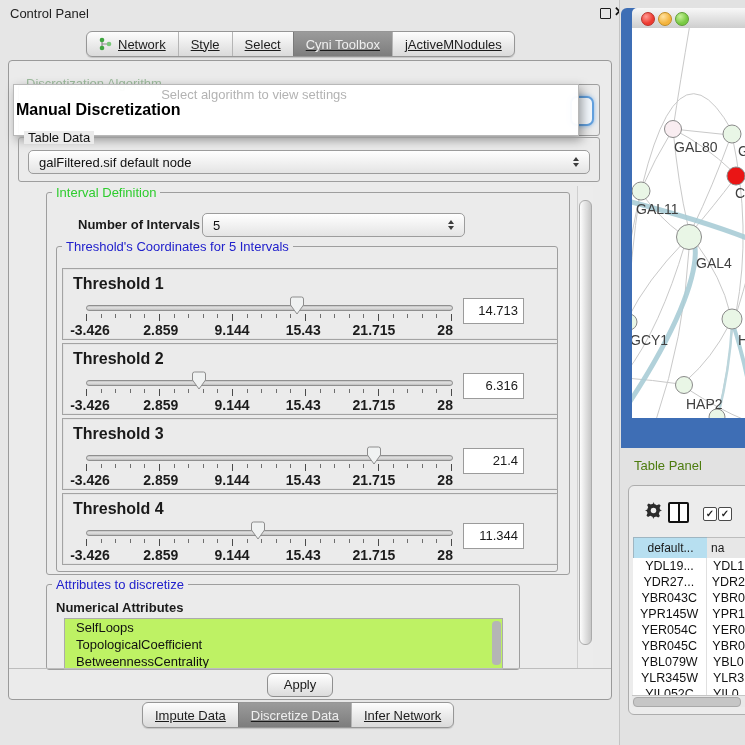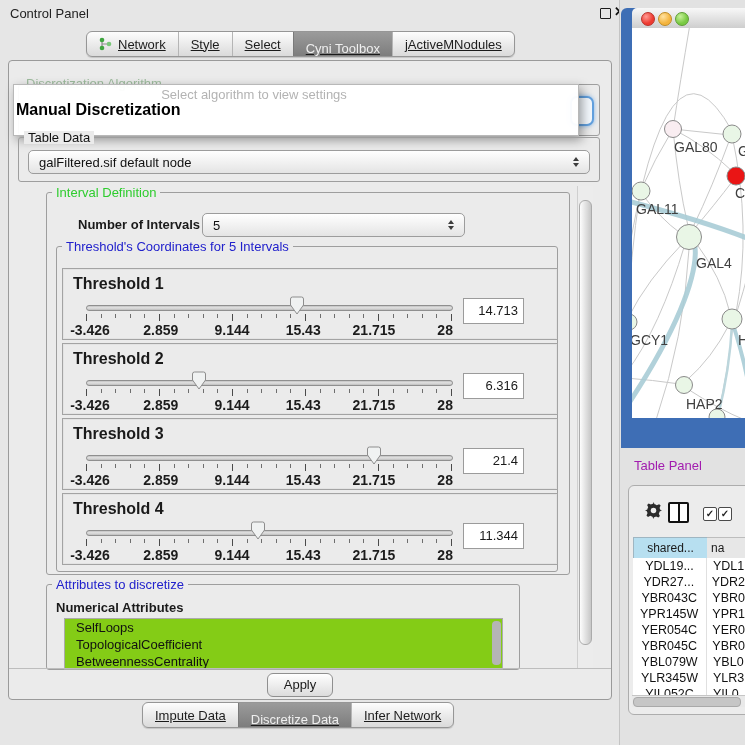--- a/index.html
+++ b/index.html
@@ -10,21 +10,21 @@
   
   .ptitle{left:10px;top:6px;font-size:13px;color:#222;}
   .float-btn{left:600px;top:8px;width:9px;height:9px;border:1.5px solid #1c1c1c;border-radius:1px;background:transparent;}
   .close-btn{left:614px;top:4px;font-size:13px;font-weight:700;color:#111;}
 
   .segstrip{display:flex;height:24px;border:1px solid #969696;border-radius:6px;overflow:hidden;
             background:linear-gradient(#fdfdfd,#dadada);box-shadow:0 1px 1px rgba(0,0,0,.15);text-decoration:underline;}
   .seg{display:flex;align-items:center;justify-content:center;padding:0 12px;font-size:13px;color:#1d1d1d;
        border-left:1px solid #b5b5b5;white-space:nowrap;}
   .seg:first-child{border-left:none;}
-  .seg.active{background:linear-gradient(#9b9b9b,#7d7d7d);color:#efefef;border-left:1px solid #7a7a7a;align-items:flex-end;}
+  .seg.active{background:linear-gradient(#9b9b9b,#7d7d7d);color:#efefef;border-left:1px solid #7a7a7a;}
   .topstrip{left:86px;top:31px;}
   .botstrip{left:142px;top:702px;}
 
   .mainpanel{left:8px;top:60px;width:602px;height:638px;background:#ebebeb;
              border:1px solid #9a9a9a;border-radius:4px;}
 
   .groupbox{border:1px solid #9e9e9e;border-radius:3px;}
   .grouplabel{position:absolute;background:#ebebeb;padding:0 4px;font-size:13px;line-height:13px;}
   .lab-green{color:#2ecc2e;}
   .lab-blue{color:#2121cc;}
@@ -62,41 +62,41 @@
     background:repeating-linear-gradient(90deg,#6e6e6e 0,#6e6e6e 1px,transparent 1px,transparent 14.6px);}
   .ticks-major{position:absolute;left:23px;top:45px;width:366px;height:7px;
     background:repeating-linear-gradient(90deg,#4a4a4a 0,#4a4a4a 1px,transparent 1px,transparent 73px);}
   .scale{position:absolute;left:23px;top:53px;width:365px;height:12px;}
   .scale span{position:absolute;transform:translateX(-50%);font-size:14px;font-weight:700;color:#1c1c1c;white-space:nowrap;}
   .s0{left:1.1%}.s1{left:20.5%}.s2{left:40%}.s3{left:59.5%}.s4{left:78.9%}.s5{left:98.4%}
   .vbox{position:absolute;left:400px;top:29px;width:54px;height:24px;background:#fff;border:1px solid #9b9b9b;
         text-align:right;line-height:24px;padding-right:5px;font-size:13px;}
 
   
-  .listbox{left:64px;top:618px;width:437px;height:50px;background:#84cc16;border:1px solid #ababab;overflow:hidden;}
+  .listbox{left:64px;top:618px;width:437px;height:50px;background:#bef264;border:1px solid #ababab;overflow:hidden;}
   .listbox .item{height:17px;line-height:17px;padding-left:11px;font-size:13px;color:#111;white-space:nowrap;}
   .lthumb{position:absolute;right:1px;top:2px;width:9px;height:44px;background:#b5b5b5;border-radius:4px;}
 
   .applybar-line{left:9px;top:668px;width:602px;height:1px;background:#bdbdbd;}
   .applybtn{left:267px;top:673px;width:64px;height:22px;border:1px solid #8f8f8f;border-radius:6px;
             background:linear-gradient(#ffffff,#dcdcdc);text-align:center;line-height:21px;font-size:13px;}
 
   
   .rightbg{left:620px;top:0;width:125px;height:745px;background:#e2e2e2;}
   .leftdiv{left:619px;top:0;width:1px;height:745px;background:#c4c4c4;}
   .blueframe{left:621px;top:8px;width:124px;height:440px;background:#3e6eb5;border-radius:6px 0 0 0;}
   .mactitle{left:632px;top:8px;width:113px;height:20px;border-radius:5px 0 0 0;
             background:linear-gradient(#f8f8f8,#cecece);border-bottom:1px solid #8e8e8e;}
   .light{position:absolute;top:4px;width:12px;height:12px;border-radius:50%;}
   .l-red{left:9px;background:radial-gradient(circle at 35% 30%,#ff9a93,#ee3b31 60%);border:1px solid #b93котором0;border:1px solid #b9302a;}
   .l-yellow{left:26px;background:radial-gradient(circle at 35% 30%,#ffe2a0,#f4b43e 60%);border:1px solid #c08b22;}
   .l-green{left:43px;background:radial-gradient(circle at 35% 30%,#c7f09a,#79ca43 60%);border:1px solid #5d9d35;}
   .netcanvas{left:632px;top:28px;width:113px;height:390px;background:#fff;overflow:hidden;}
 
-  .tpan-title{left:634px;top:458px;font-size:13px;color:#a21caf;}
+  .tpan-title{left:634px;top:458px;font-size:13px;color:#4d7c0f;}
   .tablebox{left:628px;top:485px;width:122px;height:228px;background:#ececec;border:1px solid #adadad;border-radius:6px;}
   .colicon{left:668px;top:502px;width:17px;height:17px;border:2px solid #111;border-radius:2px;background:#fff;}
   .colicon i{position:absolute;left:7.5px;top:0;width:2px;height:17px;background:#111;}
   .cbx{width:12px;height:12px;border:1.5px solid #4a4a4a;border-radius:2px;background:#fff;
        font-size:10px;line-height:11px;text-align:center;font-weight:700;color:#222;}
   .hcell{top:537px;height:20px;font-size:12px;display:flex;align-items:center;justify-content:center;}
   .hc1{left:633px;width:73px;background:#b7dff0;border:1px solid #9fb6c2;}
   .hc2{left:707px;width:38px;background:#e7e7e7;border-top:1px solid #bdbdbd;border-bottom:1px solid #bdbdbd;justify-content:flex-start;padding-left:4px;}
   .tbody{left:633px;top:558px;width:112px;height:137px;background:#fff;overflow:hidden;}
   .trow{display:flex;height:16px;line-height:16px;font-size:12.5px;color:#111;}
@@ -375,21 +375,21 @@
       <path fill="#2b2b2b" d="M8 0l1 2.2a6 6 0 012 .8L13.3 2l1.4 1.4-1 2.2a6 6 0 01.8 2L16 8l-2.2 1a6 6 0 01-.8 2l1 2.2-1.4 1.4-2.2-1a6 6 0 01-2 .8L8 16l-1-2.2a6 6 0 01-2-.8l-2.2 1-1.4-1.4 1-2.2a6 6 0 01-.8-2L0 8l2.2-1a6 6 0 01.8-2l-1-2.2L3.4 1.4l2.2 1a6 6 0 012-.8z"></path>
       <circle cx="8" cy="8" r="2.6" fill="#ededed"></circle>
     </svg>
   </div>
   <div class="abs colicon">
       <i></i>
     </div>
   <div class="abs cbx" style="left:703px;top:507px;">✓</div>
   <div class="abs cbx" style="left:718px;top:507px;">✓</div>
 
-  <div class="abs hcell hc1">shared...</div>
+  <div class="abs hcell hc1">default...</div>
   <div class="abs hcell hc2">na</div>
 
   <div class="abs tbody">
     <div class="colsep"></div>
     <div class="trow">
         <span class="tc1">YDL19...</span>
         <span class="tc2">YDL1</span>
       </div>
     <div class="trow">
         <span class="tc1">YDR27...</span>

